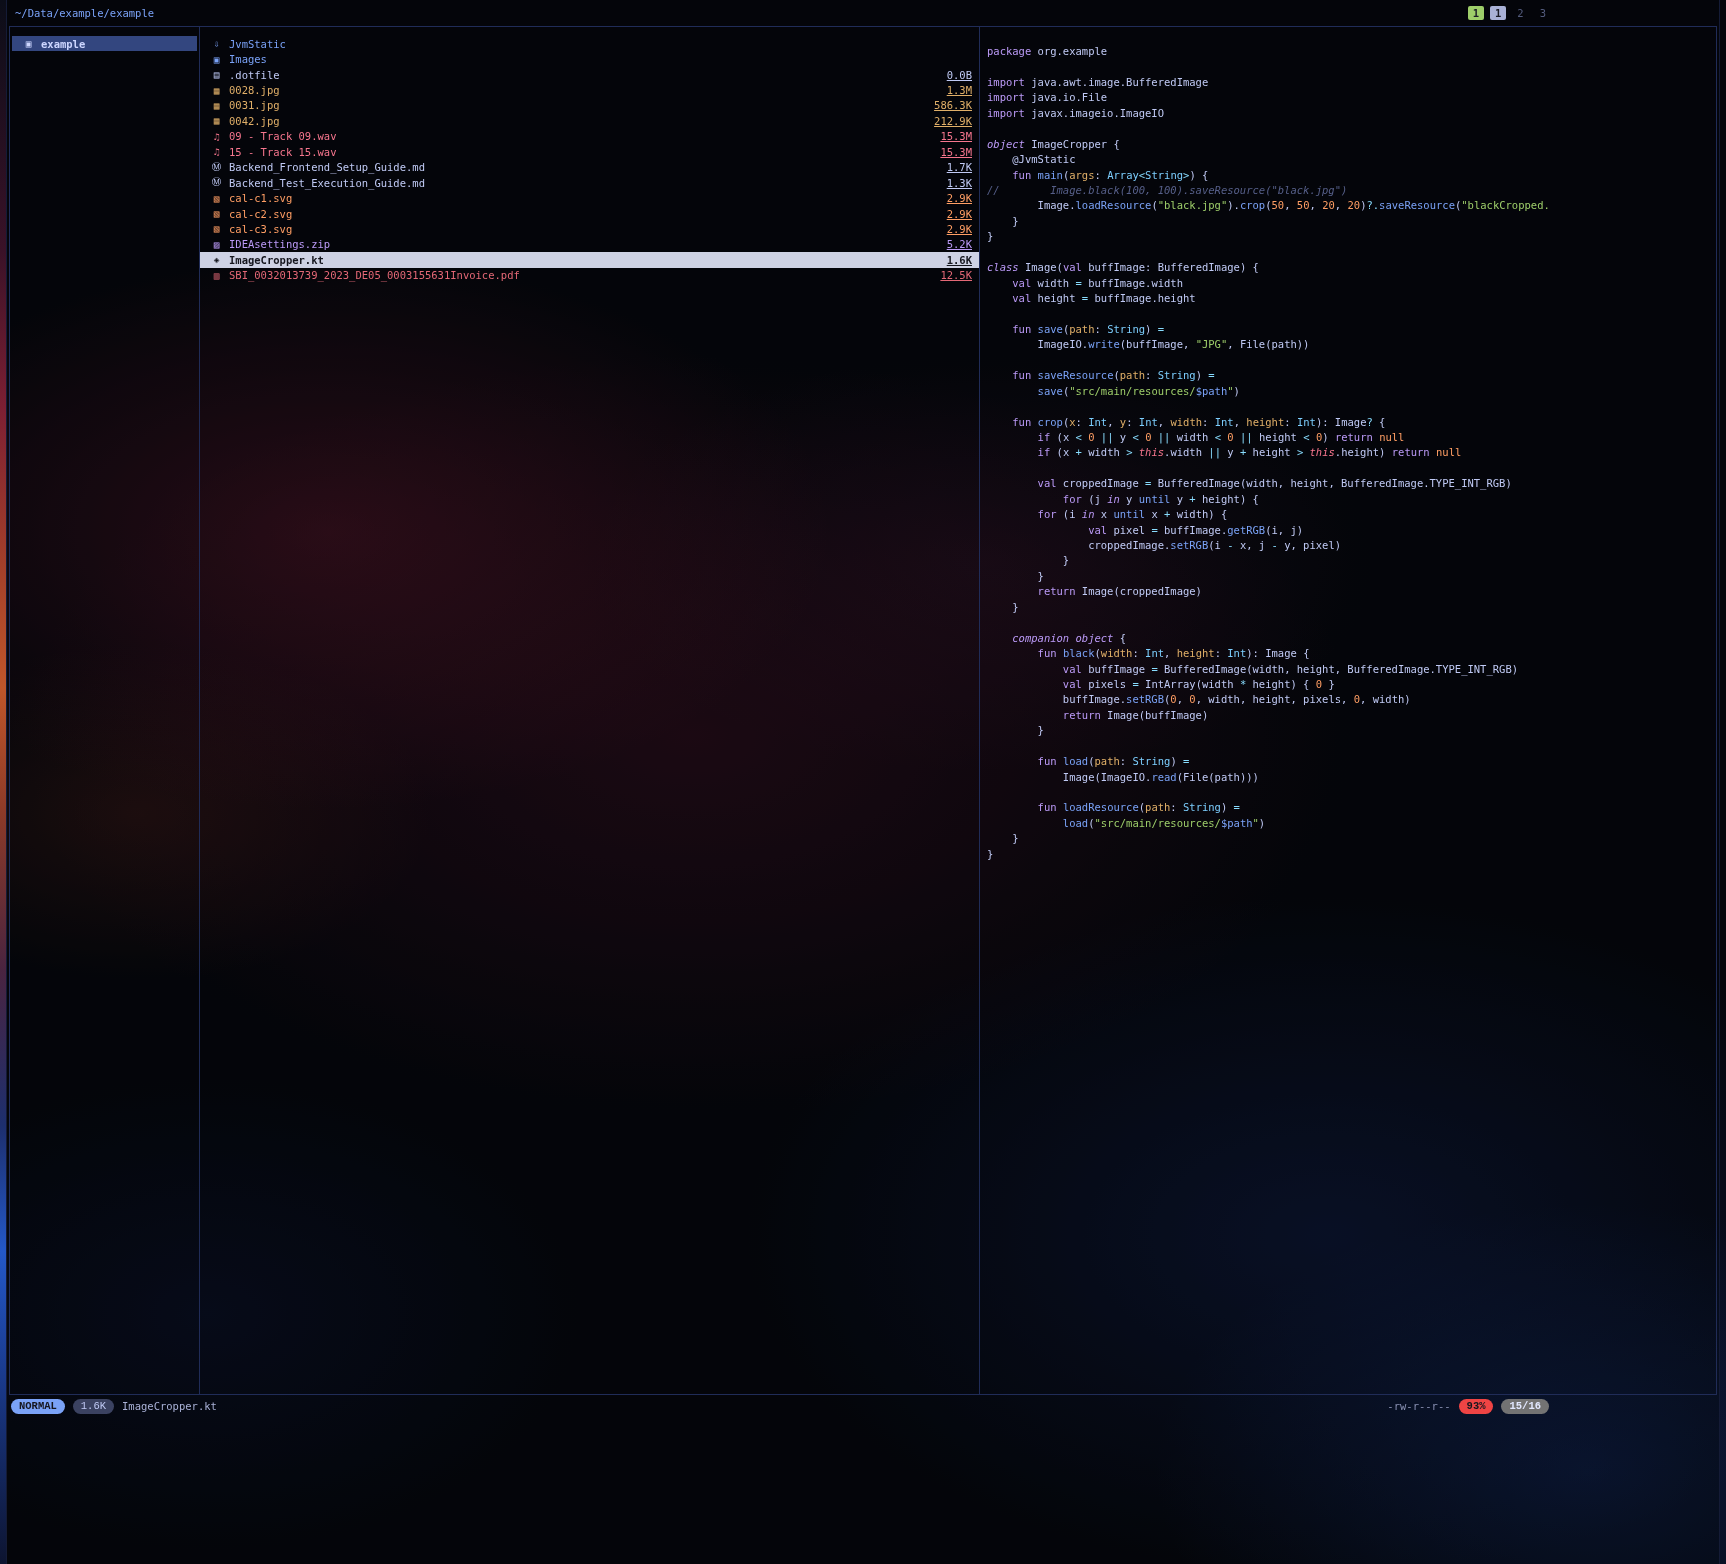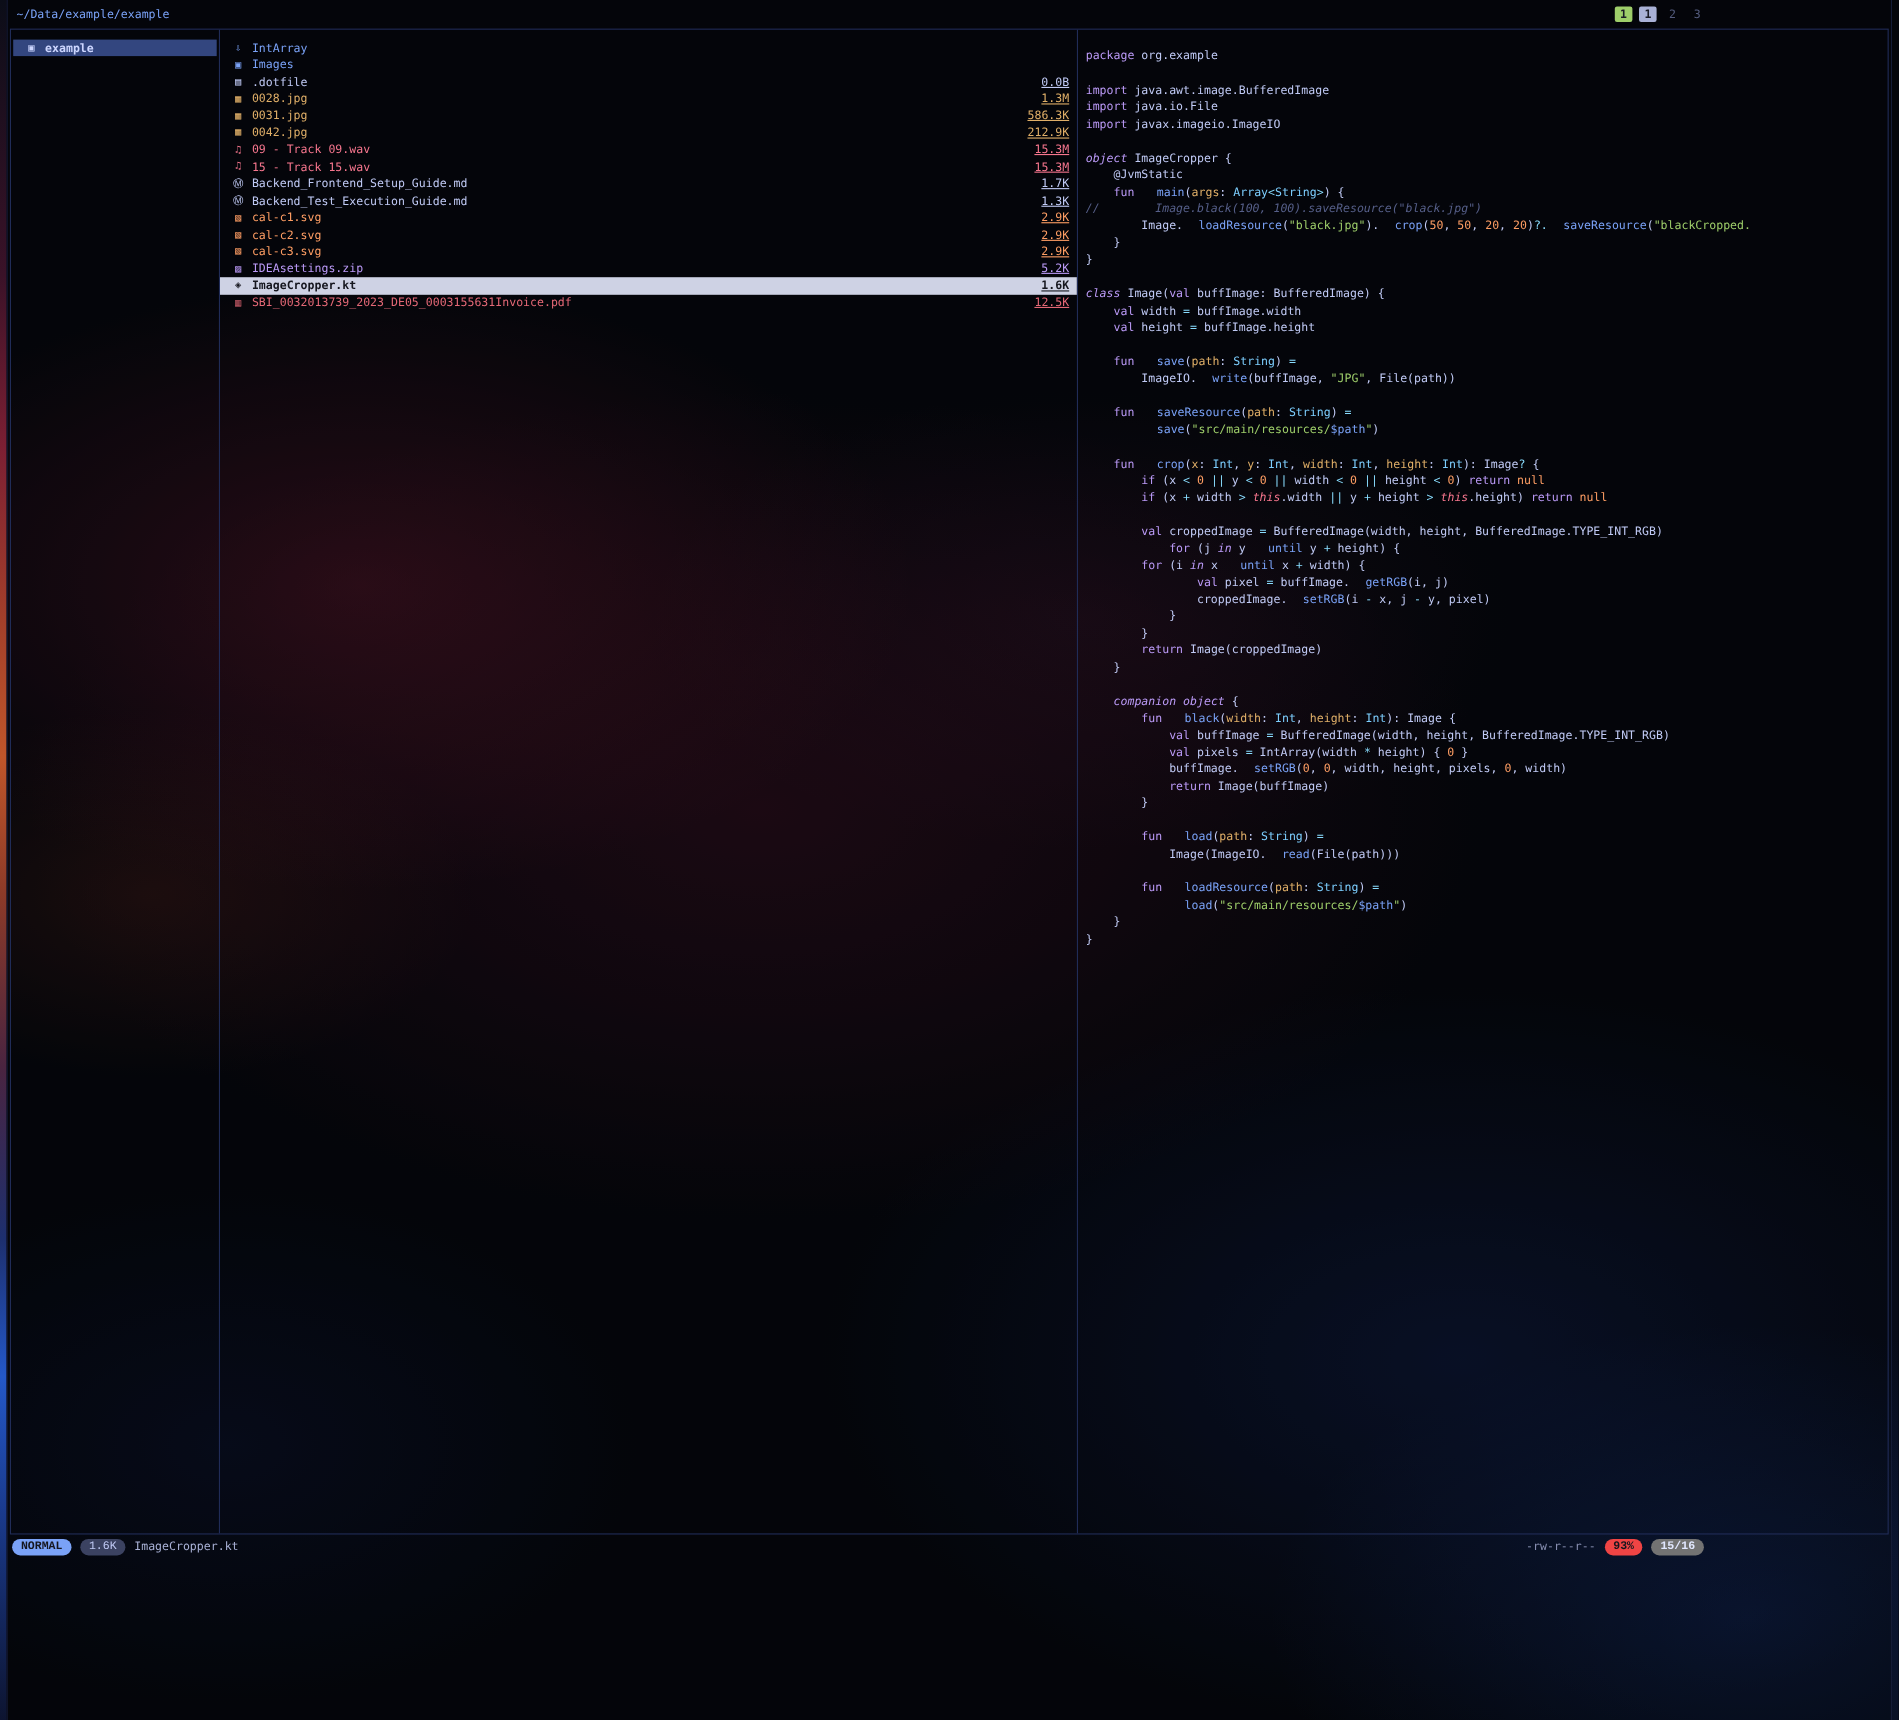--- a/index.html
+++ b/index.html
@@ -62,21 +62,21 @@
   .t-zip    { color:#bb9af7; }
   .t-pdf    { color:#e46876; }
   .t-kt     { color:#c0caf5; }
   .selected { background:#ced2e4; font-weight:bold; }
   .selected, .selected .icon, .selected .fname, .selected .fsize { color:#15161e; }
 
   .code { padding:9px 0 0 7px; }
   .code-line { height:15.45px; white-space:pre; }
   .tk-k  { color:#bb9af7; }
   .tk-ki { color:#bb9af7; font-style:italic; }
-  .tk-f  { color:#7aa2f7;margin-left:14px; }
+  .tk-f  { color:#7aa2f7; }
   .tk-t  { color:#7dcfff; }
   .tk-p  { color:#e0af68; }
   .tk-s  { color:#9ece6a; }
   .tk-i  { color:#7aa2f7; }
   .tk-n  { color:#ff9e64; }
   .tk-o  { color:#89ddff; }
   .tk-c  { color:#565f89; font-style:italic; }
   .tk-th { color:#f7768e; font-style:italic; }
   .tk-x  { color:#c0caf5; }
 
@@ -116,21 +116,21 @@
           <div class="prow psel">
             <span class="icon">▣</span>
             <span class="fname">example</span>
           </div>
         </div>
     </div>
     <div class="pane pane-list">
       <div>
           <div class="frow t-folder">
             <span class="icon">⇩</span>
-            <span class="fname">IntArray</span>
+            <span class="fname">JvmStatic</span>
             <span class="fsize"></span>
           </div>
           <div class="frow t-folder">
             <span class="icon">▣</span>
             <span class="fname">Images</span>
             <span class="fsize"></span>
           </div>
           <div class="frow t-file">
             <span class="icon">▤</span>
             <span class="fname">.dotfile</span>

